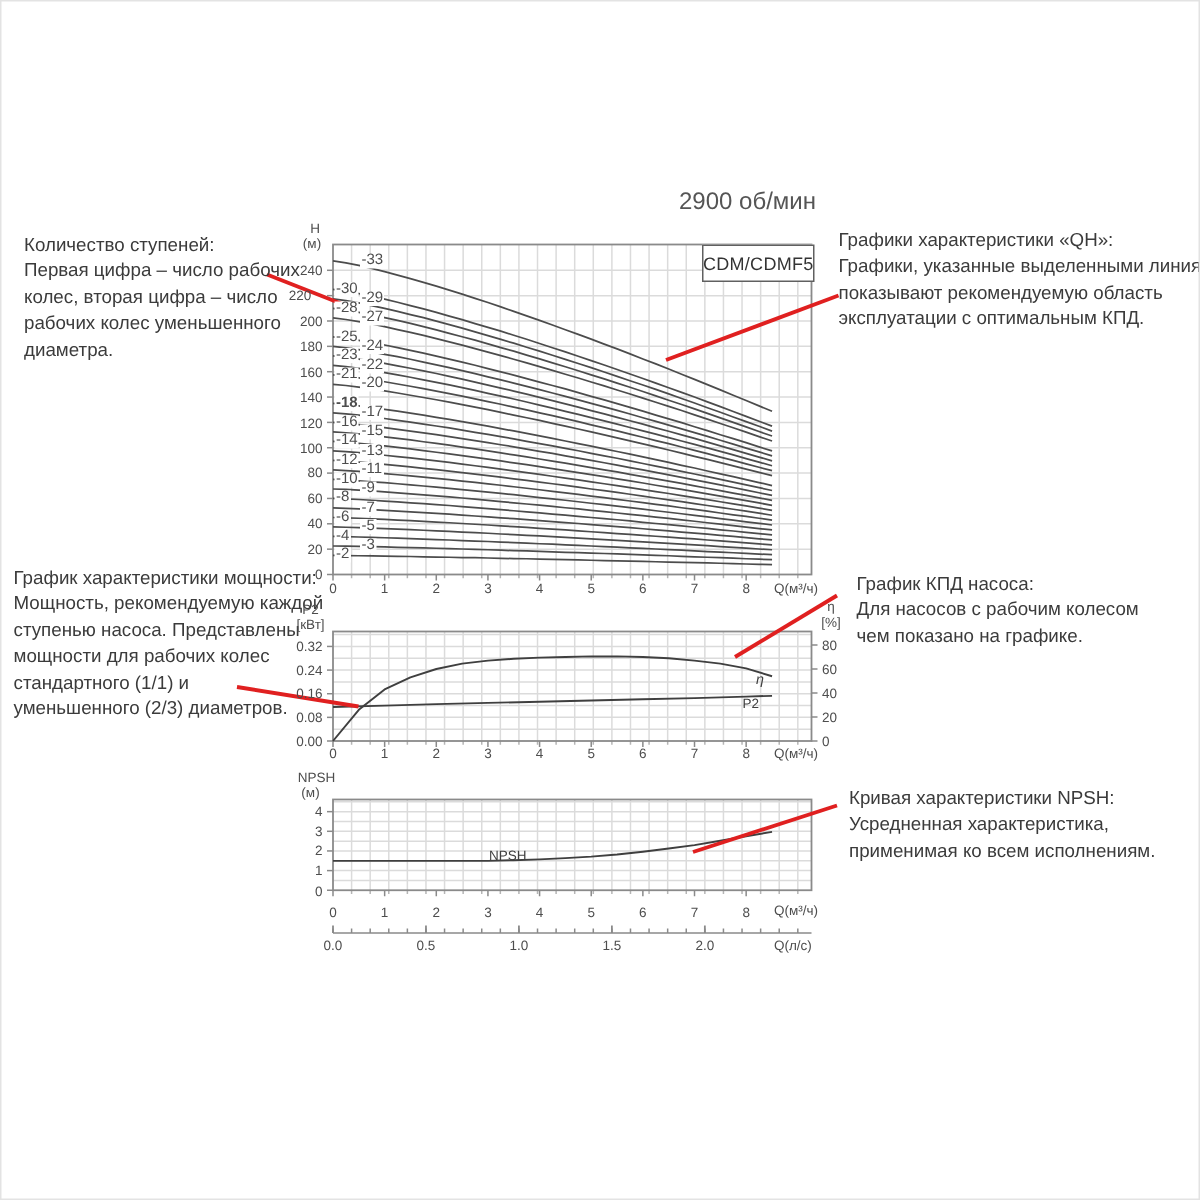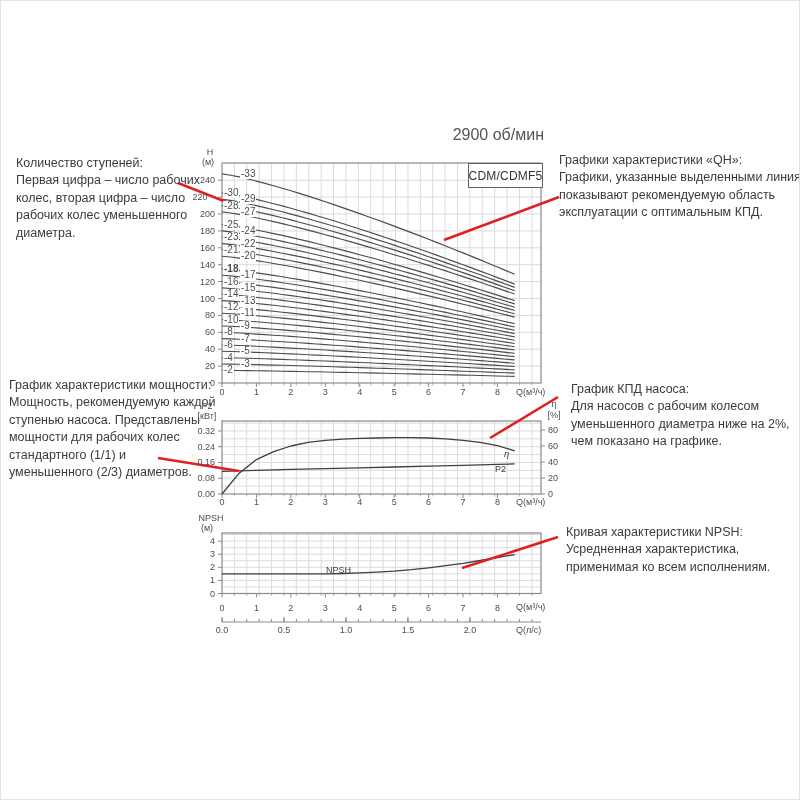--- a/index.html
+++ b/index.html
@@ -360,21 +360,20 @@
         <div>ступенью насоса. Представлены</div>
         <div>мощности для рабочих колес</div>
         <div>стандартного (1/1) и</div>
         <div>уменьшенного (2/3) диаметров.</div>
       </div>
   </div>
   <div class="note" style="left:570px;top:380px;">
     <div class="note-title">График КПД насоса:</div>
     <div>
         <div>Для насосов с рабочим колесом</div>
-        <div>уменьшенного диаметра ниже на 2%,</div>
         <div>чем показано на графике.</div>
       </div>
   </div>
   <div class="note" style="left:565px;top:523px;">
     <div class="note-title">Кривая характеристики NPSH:</div>
     <div>
         <div>Усредненная характеристика,</div>
         <div>применимая ко всем исполнениям.</div>
       </div>
   </div>

